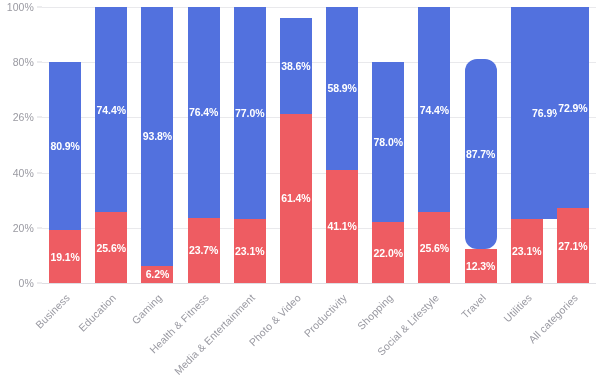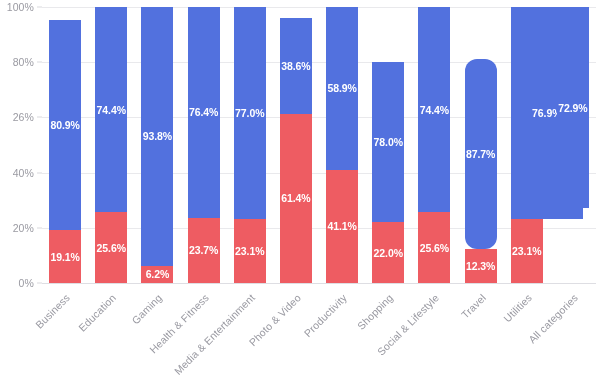--- a/index.html
+++ b/index.html
@@ -143,21 +143,21 @@
     </div>
 
   <div class="plot-area">
       <div class="gridline baseline" style="top: 276px;"></div>
       <div class="gridline" style="top: 220.8px;"></div>
       <div class="gridline" style="top: 165.6px;"></div>
       <div class="gridline" style="top: 110.4px;"></div>
       <div class="gridline" style="top: 55.2px;"></div>
       <div class="gridline" style="top: 0px;"></div>
       <div class="bar-group" title="Business" style="left: 7.08333px; width: 32px;">
-        <div class="segment top-seg" style="bottom: 52.716px; height: 210px;">
+        <div class="segment top-seg" style="bottom: 52.716px; height: 168px;">
           <span class="seg-label">80.9%</span>
         </div>
         <div class="segment bottom-seg" style="bottom: 0px; height: 52.716px;">
           <span class="seg-label">19.1%</span>
         </div>
       </div>
       <div class="bar-group" title="Education" style="left: 53.25px; width: 32px;">
         <div class="segment top-seg" style="bottom: 70.656px; height: 205.344px;">
           <span class="seg-label">74.4%</span>
         </div>
@@ -234,20 +234,23 @@
           <span class="seg-label">76.9%</span>
         </div>
         <div class="segment bottom-seg" style="bottom: 0px; height: 63.756px;">
           <span class="seg-label">23.1%</span>
         </div>
       </div>
       <div class="bar-group" title="All categories" style="left: 514.917px; width: 32px;">
         <div class="segment top-seg" style="bottom: 74.796px; height: 201.204px;">
           <span class="seg-label">72.9%</span>
         </div>
+        <div class="segment bottom-seg" style="bottom: 0px; height: 74.796px;">
+          <span class="seg-label">27.1%</span>
+        </div>
       </div>
     </div>
 
   <div class="x-axis">
       <div class="x-tick" style="left: 65.0833px; transform-origin: right top; width: 0px;">
         <span class="x-tick-inner" style="position: absolute; right: 0px; top: 0px;">Business</span>
       </div>
       <div class="x-tick" style="left: 111.25px; transform-origin: right top; width: 0px;">
         <span class="x-tick-inner" style="position: absolute; right: 0px; top: 0px;">Education</span>
       </div>

